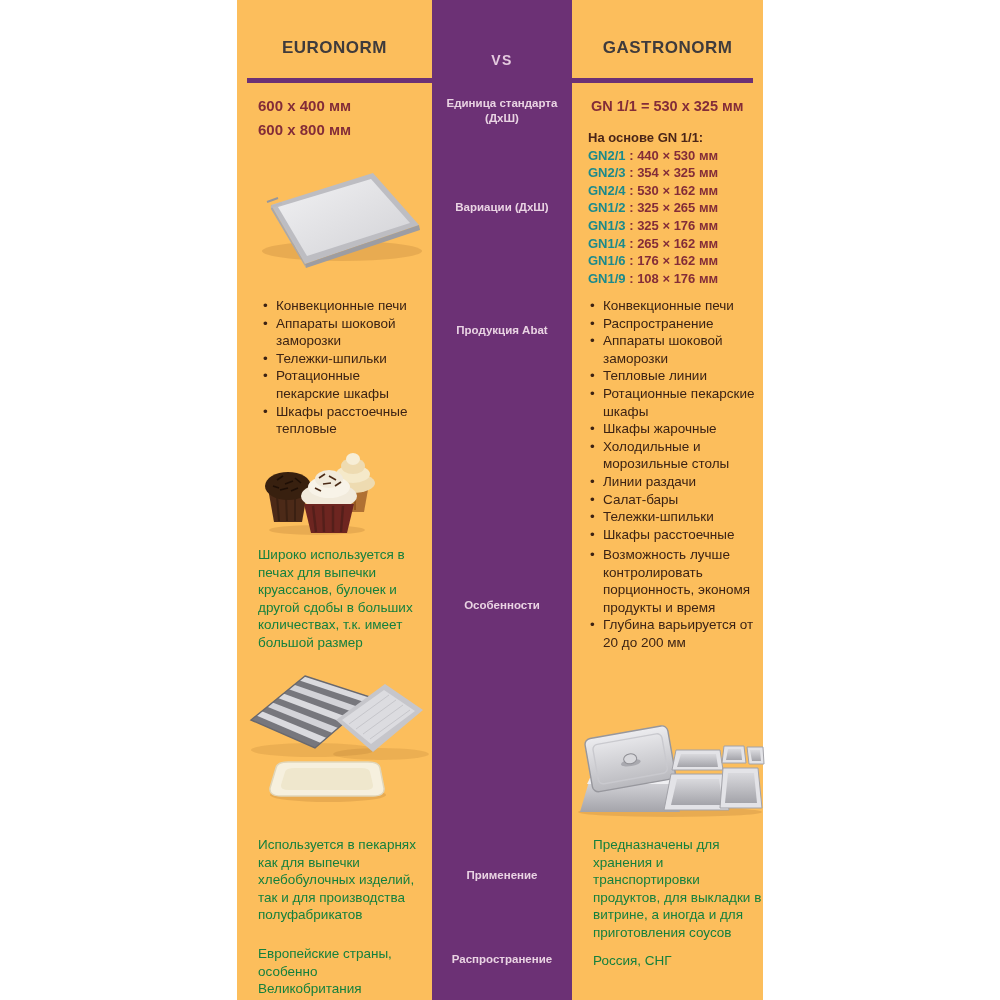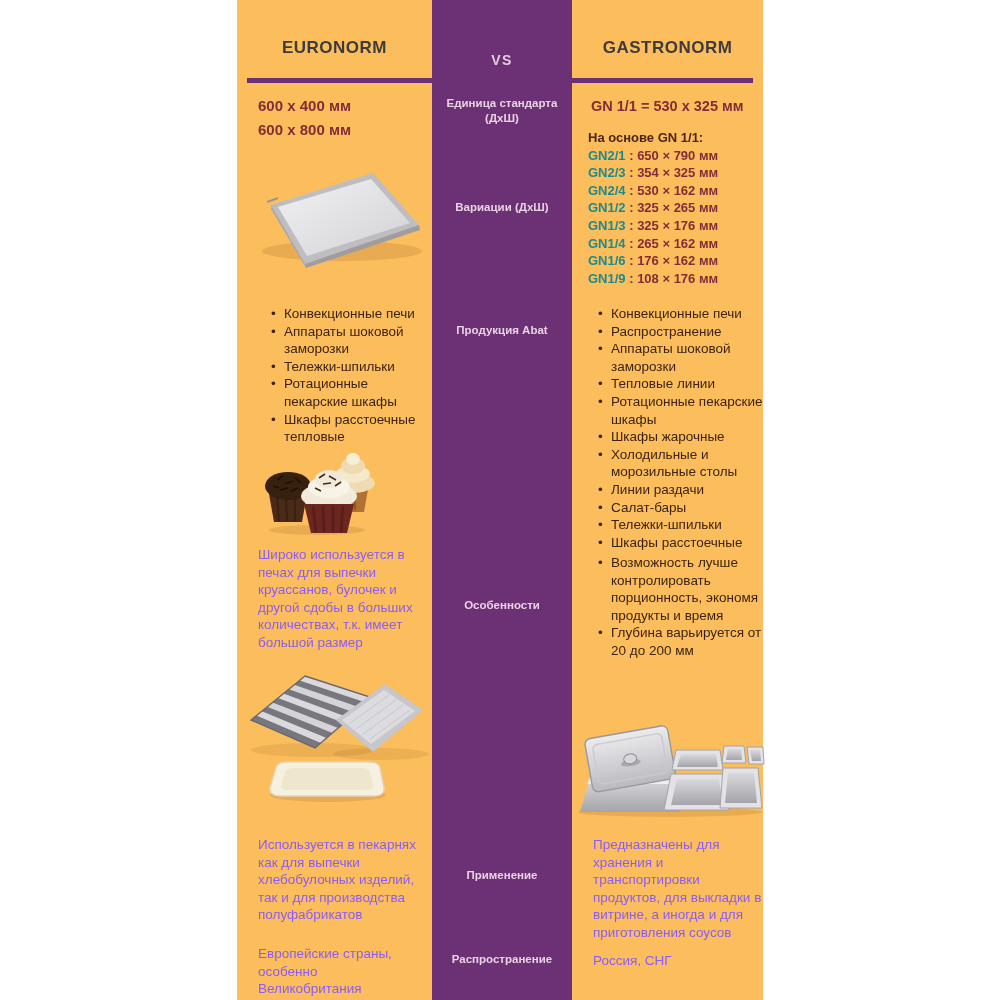--- a/index.html
+++ b/index.html
@@ -34,29 +34,29 @@
             color:#832C38;line-height:24px;}
   .std-right{position:absolute;left:354px;top:98px;font-size:14.5px;font-weight:bold;
              color:#832C38;}
 
   .gn-list{position:absolute;left:351px;top:129px;font-size:13px;line-height:17.6px;
            font-weight:bold;}
   .gn-intro{color:#4A2518;}
   .gn-code{color:#1A8A8C;}
   .gn-rest{color:#832C38;}
 
-  .bullets{position:absolute;margin:8px;padding:0;list-style:none;font-size:13.5px;
+  .bullets{position:absolute;margin:0;padding:0;list-style:none;font-size:13.5px;
            line-height:17.6px;color:#3C2314;}
   .bullets li{position:relative;padding-left:14px;}
   .bullets li::before{content:"•";position:absolute;left:1px;}
   .bullets-left{left:25px;top:297px;width:162px;}
   .bullets-right{left:352px;top:297px;width:166px;}
   .features-right{left:352px;top:546px;width:168px;}
 
-  .para{position:absolute;font-size:13.5px;line-height:17.6px;color:#8b5cf6;}
+  .para{position:absolute;font-size:13.5px;line-height:17.6px;color:#15803d;}
   .features-left{left:21px;top:546px;width:160px;}
   .app-left{left:21px;top:836px;width:176px;}
   .app-right{left:356px;top:836px;width:172px;}
   .dist-left{left:21px;top:945px;width:165px;}
   .dist-right{left:356px;top:952px;width:172px;}
 
   .img{position:absolute;}
   .img-pan{left:10px;top:163px;}
   .img-cupcakes{left:18px;top:436px;}
   .img-trays{left:6px;top:662px;}
@@ -90,21 +90,21 @@
 
     <div class="std-left">
       <div>600 x 400 мм</div>
       <div>600 x 800 мм</div>
     </div>
     <div class="std-right">GN 1/1 = 530 x 325 мм</div>
 
     <div class="gn-list">
       <div class="gn-intro">На основе GN 1/1:</div>
 
-        <div class="gn-item"><span class="gn-code">GN2/1</span><span class="gn-rest"> : 650 × 790 мм</span></div>
+        <div class="gn-item"><span class="gn-code">GN2/1</span><span class="gn-rest"> : 440 × 530 мм</span></div>
 
         <div class="gn-item"><span class="gn-code">GN2/3</span><span class="gn-rest"> : 354 × 325 мм</span></div>
 
         <div class="gn-item"><span class="gn-code">GN2/4</span><span class="gn-rest"> : 530 × 162 мм</span></div>
 
         <div class="gn-item"><span class="gn-code">GN1/2</span><span class="gn-rest"> : 325 × 265 мм</span></div>
 
         <div class="gn-item"><span class="gn-code">GN1/3</span><span class="gn-rest"> : 325 × 176 мм</span></div>
 
         <div class="gn-item"><span class="gn-code">GN1/4</span><span class="gn-rest"> : 265 × 162 мм</span></div>

